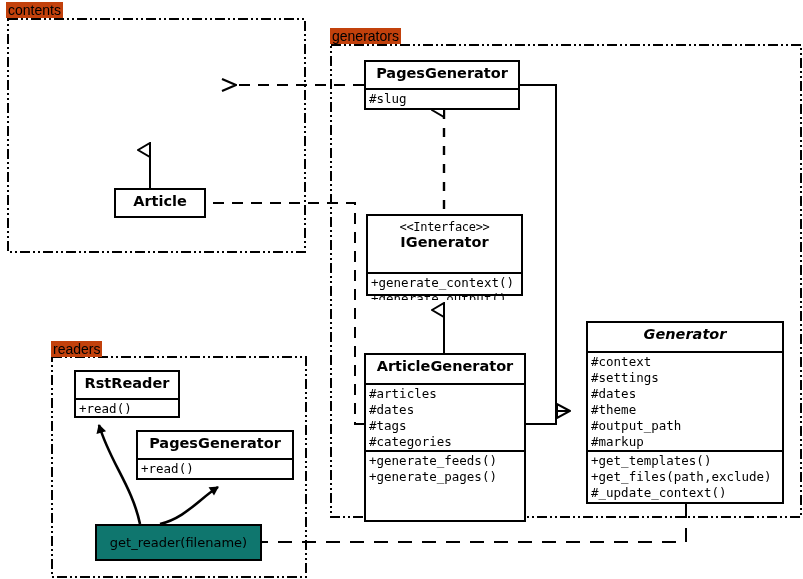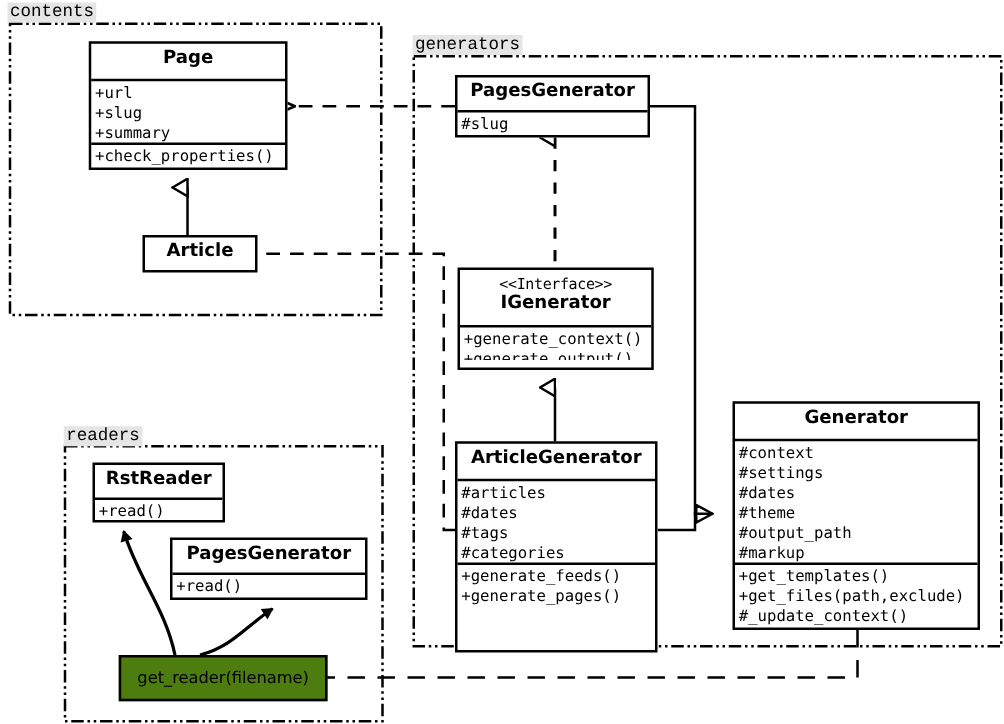--- a/index.html
+++ b/index.html
@@ -64,35 +64,35 @@
   }
   .uml-compartment div {
     white-space: nowrap;
   }
 
   
   .plain-node {
     position: absolute;
     box-sizing: border-box;
     border: 2px solid #000;
-    background: #4d7c0f;
+    background: #0f766e;
     display: flex;
     align-items: center;
     justify-content: center;
     font-family: "DejaVu Sans", sans-serif;
     font-size: 13px;
     color: #000;
     z-index: 5;
   }
   .package-label {
     position: absolute;
-    font-family: Liberation Mono, monospace;
+    font-family: Liberation Sans, sans-serif;
     font-size: 14px;
     color: #000;
-    background: #e5e5e5;
+    background: #c2410c;
     padding: 0 2px;
     white-space: nowrap;
     z-index: 3;
   }
 </style>
 </head>
 <body>
 
 <div id="canvas">
 
@@ -160,45 +160,34 @@
 
     <g>
       <path d="M 160 524 C 185 518 198 500 218 487" fill="none" stroke="#000" stroke-width="2.6" marker-end="url(#solid-arrow)"></path>
     </g>
   </svg>
 
   <div class="package-label" style="left:6px; top:2px;">contents</div>
   <div class="package-label" style="left:330px; top:28px;">generators</div>
   <div class="package-label" style="left:51px; top:341px;">readers</div>
 
-  <div class="uml-class" style="left:71px; top:33px; width:159px; height:103px;">
-    <div class="uml-title" style="height:28px;">Page</div>
-    <div class="uml-compartment uml-sep" style="height:51px;">
-      <div>+url</div>
-      <div>+slug</div>
-      <div>+summary</div>
-    </div>
-    <div class="uml-compartment uml-sep" style="height:20px;">
-      <div>+check_properties()</div>
-    </div>
-  </div>
 
   <div class="uml-class" style="left:114px; top:188px; width:92px; height:30px;">
     <div class="uml-title" style="height:26px; padding-top:3px;">Article</div>
   </div>
 
   <div class="uml-class" style="left:364px; top:60px; width:156px; height:50px;">
     <div class="uml-title" style="height:26px;">PagesGenerator</div>
     <div class="uml-compartment uml-sep" style="height:20px;">
       <div>#slug</div>
     </div>
   </div>
 
   <div class="uml-class" style="left:366px; top:214px; width:157px; height:82px;">
-    <div class="uml-title" style="height:44px; padding-top:4px;">
+    <div class="uml-title" style="height:56px; padding-top:4px;">
       <span class="uml-stereotype">&lt;&lt;Interface&gt;&gt;</span>
       <span>IGenerator</span>
     </div>
     <div class="uml-compartment uml-sep" style="height:28px;">
       <div>+generate_context()</div>
       <div>+generate_output()</div>
     </div>
   </div>
 
   <div class="uml-class" style="left:364px; top:353px; width:162px; height:169px;">
@@ -209,21 +198,21 @@
       <div>#tags</div>
       <div>#categories</div>
     </div>
     <div class="uml-compartment uml-sep" style="height:34px;">
       <div>+generate_feeds()</div>
       <div>+generate_pages()</div>
     </div>
   </div>
 
   <div class="uml-class" style="left:586px; top:321px; width:198px; height:183px;">
-    <div class="uml-title" style="height:28px;">Generator</div>
+    <div class="uml-title" style="height:28px;font-style:italic;">Generator</div>
     <div class="uml-compartment uml-sep" style="height:99px;">
       <div>#context</div>
       <div>#settings</div>
       <div>#dates</div>
       <div>#theme</div>
       <div>#output_path</div>
       <div>#markup</div>
     </div>
     <div class="uml-compartment uml-sep" style="height:52px;">
       <div>+get_templates()</div>

